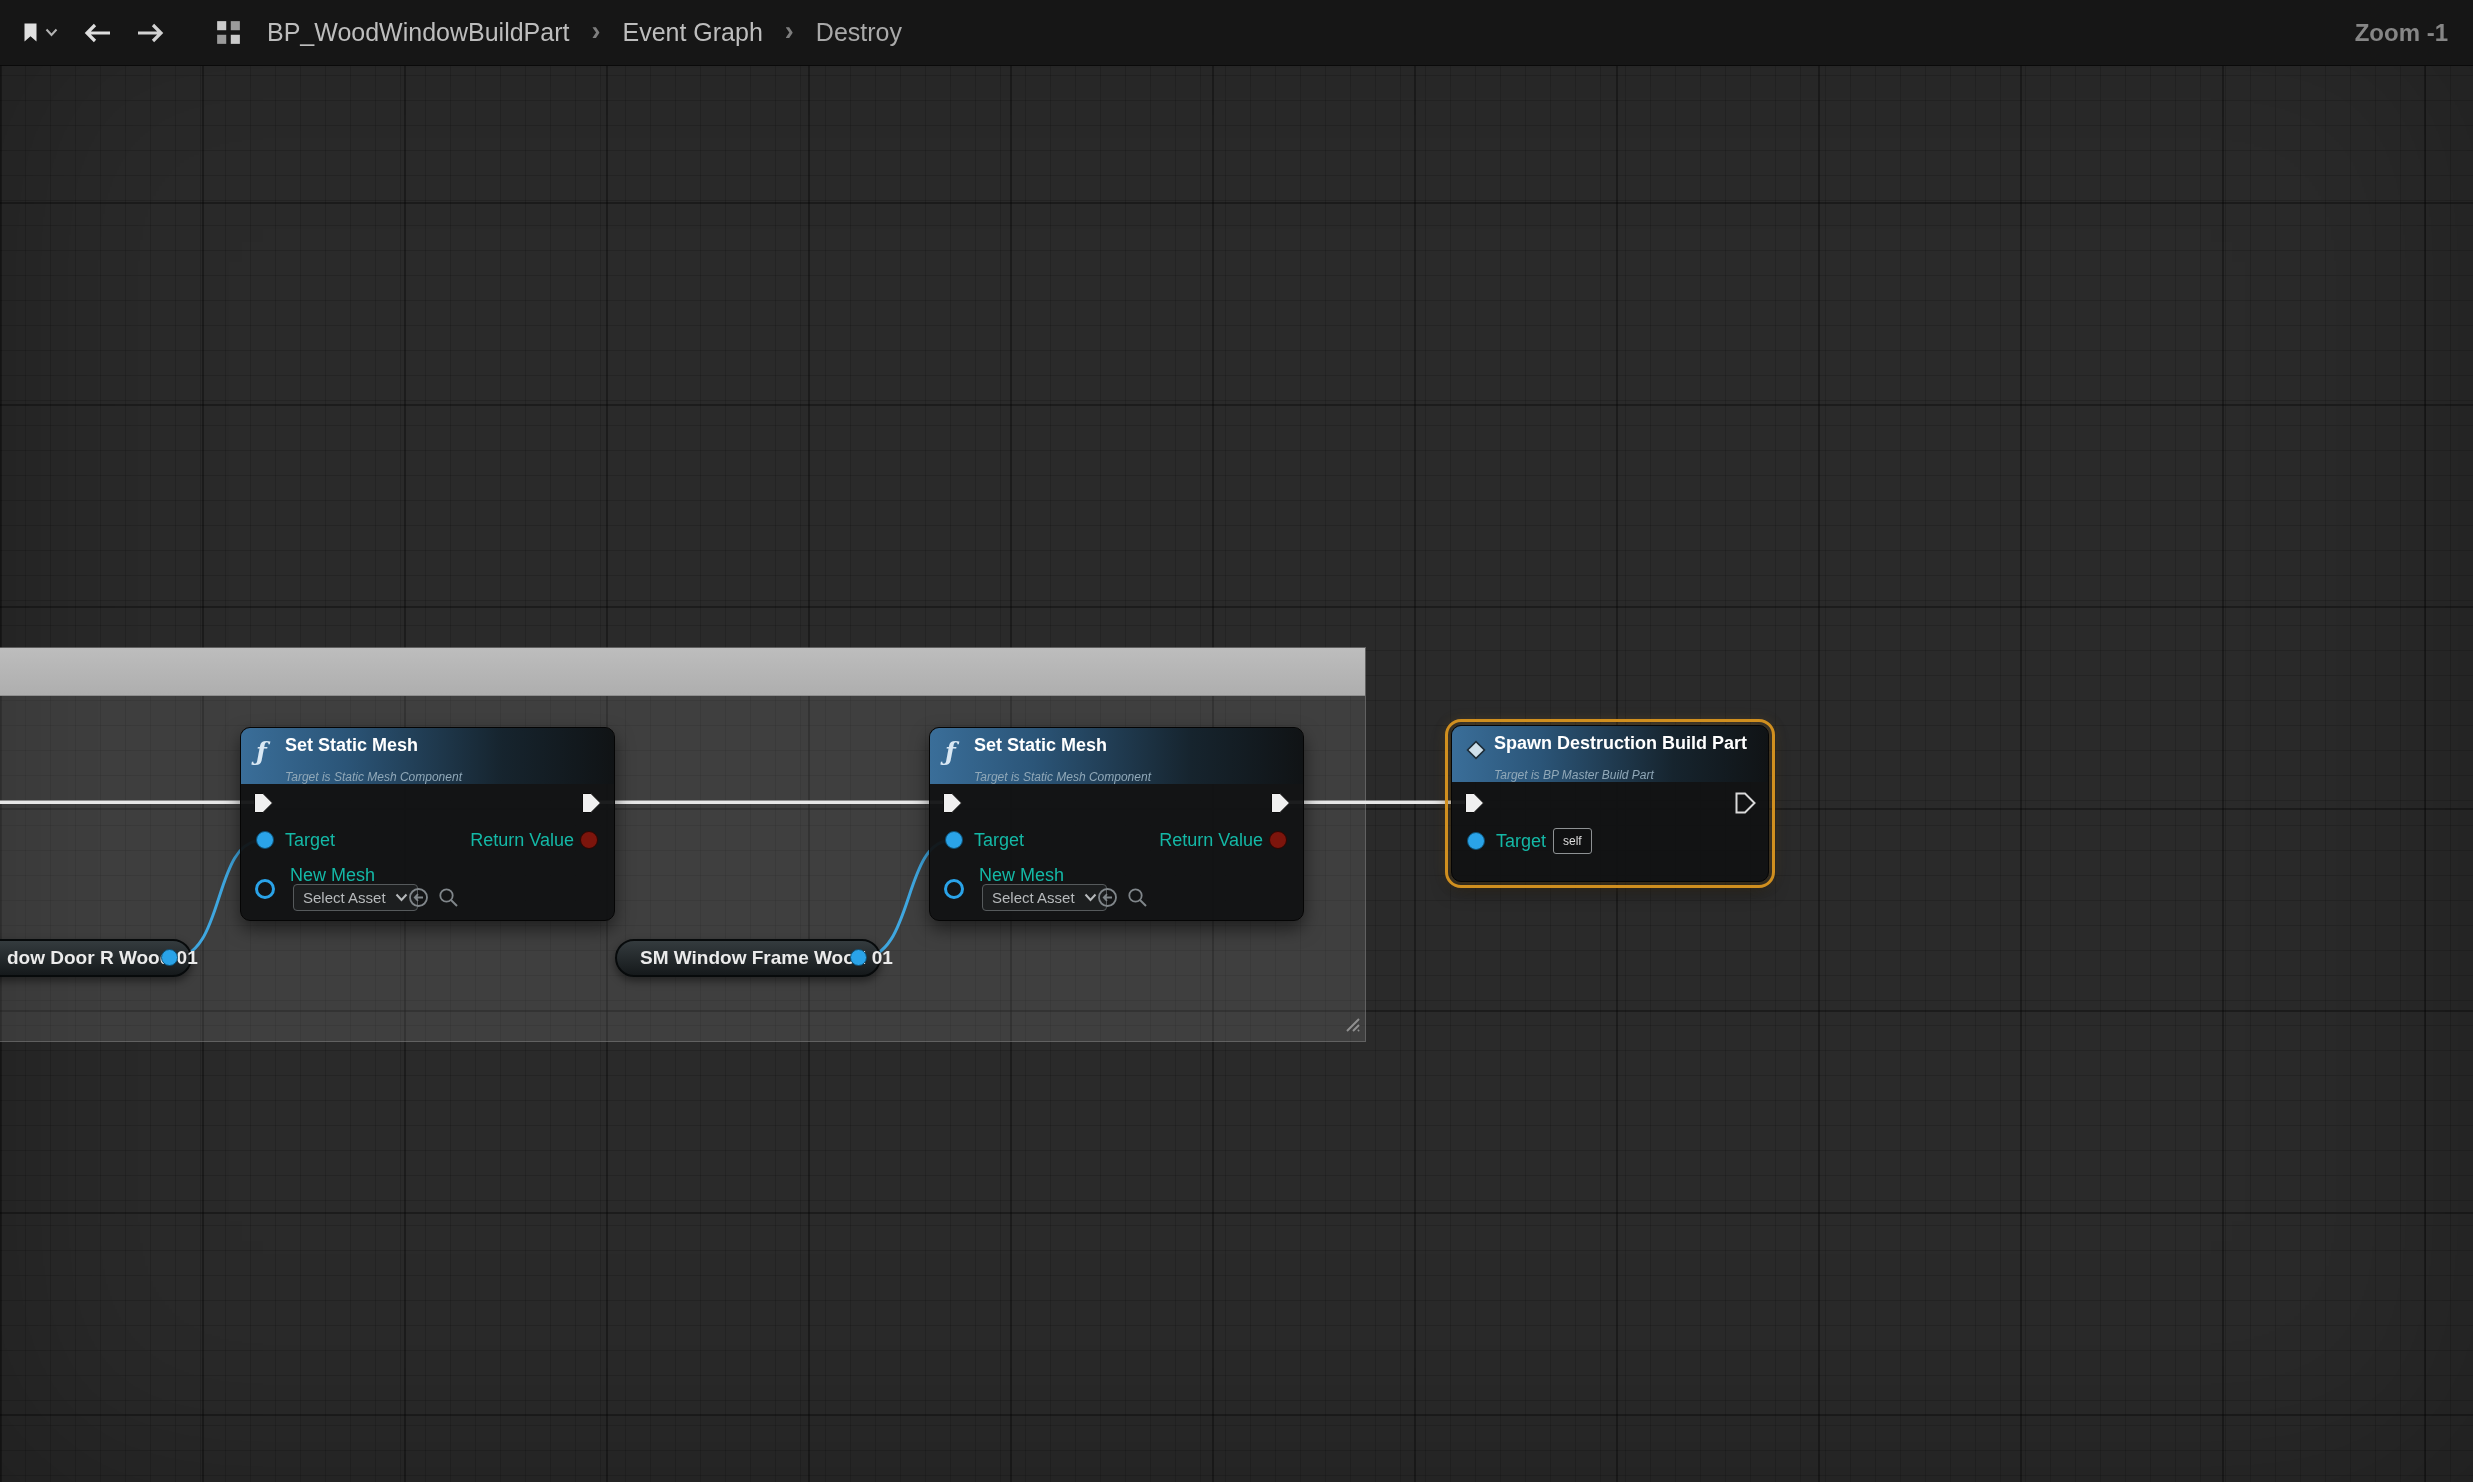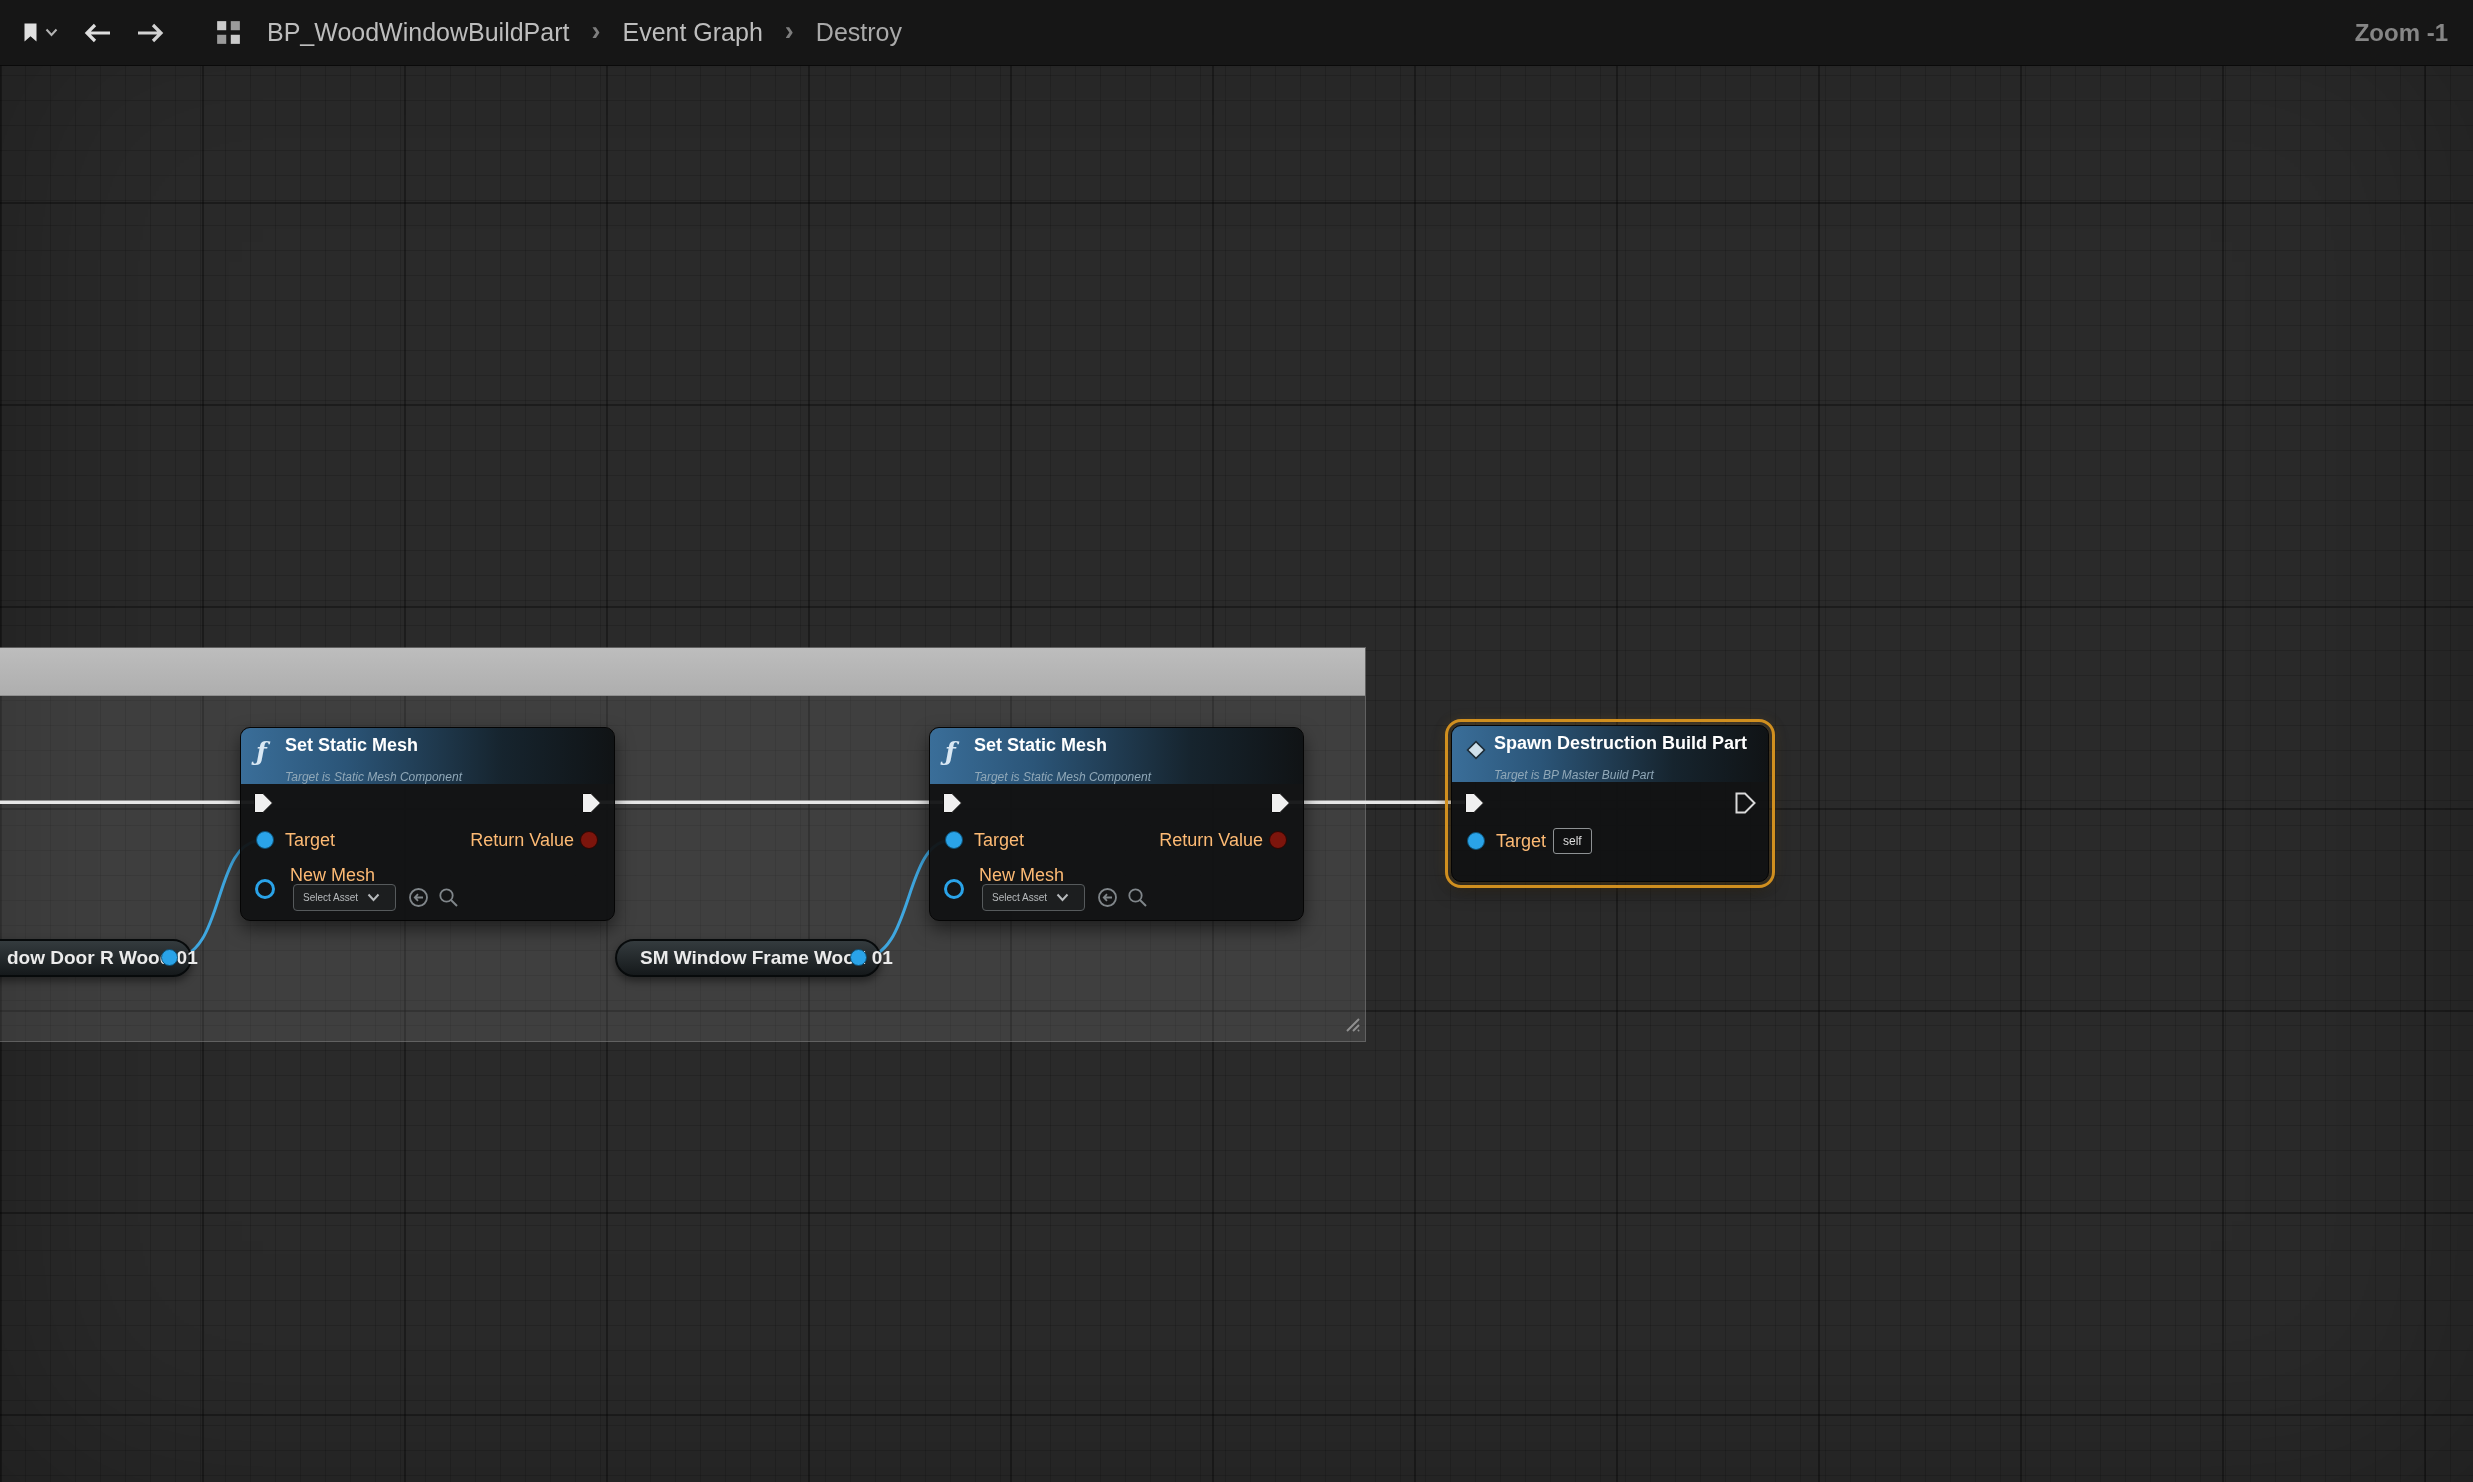--- a/index.html
+++ b/index.html
@@ -83,30 +83,30 @@
   .node-title { font-size:18px; font-weight:bold; color:#ffffff; white-space:nowrap; }
   .node-subtitle { font-size:12px; font-style:italic; color:#90a8b8; margin-top:14px; white-space:nowrap; }
   .fn-glyph {
     position:absolute; left:15px; top:9px;
     font-family:"DejaVu Serif", serif; font-style:italic; font-weight:bold;
     font-size:25px; color:#d9e8f4;
   }
   .hdr-svg { position:absolute; left:13px; top:13px; }
 
   .exec-pin { position:absolute; width:21px; height:22px; }
-  .pin-label { position:absolute; font-size:18px; color:#fdba74; white-space:nowrap; }
+  .pin-label { position:absolute; font-size:18px; color:#14b8a6; white-space:nowrap; }
   .pin-circle { position:absolute; width:18px; height:18px; border-radius:50%; }
   .pin-blue   { background:#2aa3e8; border:1px solid #0d4f73; }
   .pin-hollow { width:20px; height:20px; background:transparent; border:3px solid #2aa3e8; }
   .pin-red    { background:#7d150c; border:1px solid #2e0602; }
 
   .select-asset {
     position:absolute; height:27px; min-width:103px;
     background:#1c1e1f; border:1px solid #565a5c; border-radius:4px;
-    color:#b7babc; font-size:10px;
+    color:#b7babc; font-size:15px;
     display:flex; align-items:center; gap:9px; padding:0 9px;
     cursor:pointer;
   }
   .asset-icons { position:absolute; display:flex; gap:9px; align-items:center; }
 
   .self-box {
     position:absolute;
     border:1px solid #8e9294; border-radius:3px; background:#101112;
     color:#dddddd; font-size:12px; line-height:24px; padding:0 9px;
   }

